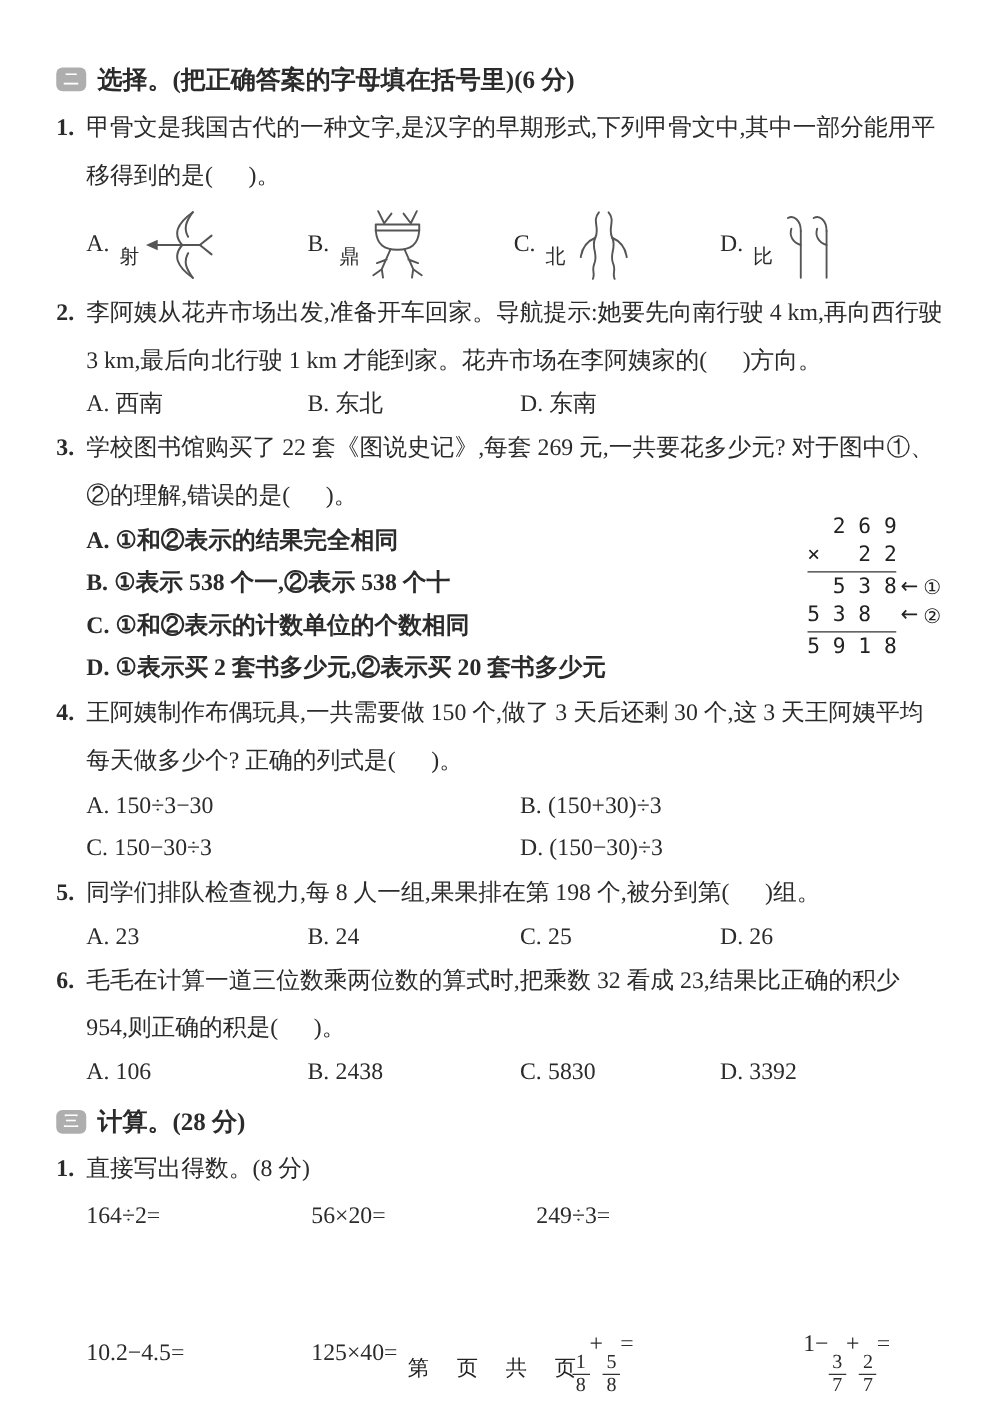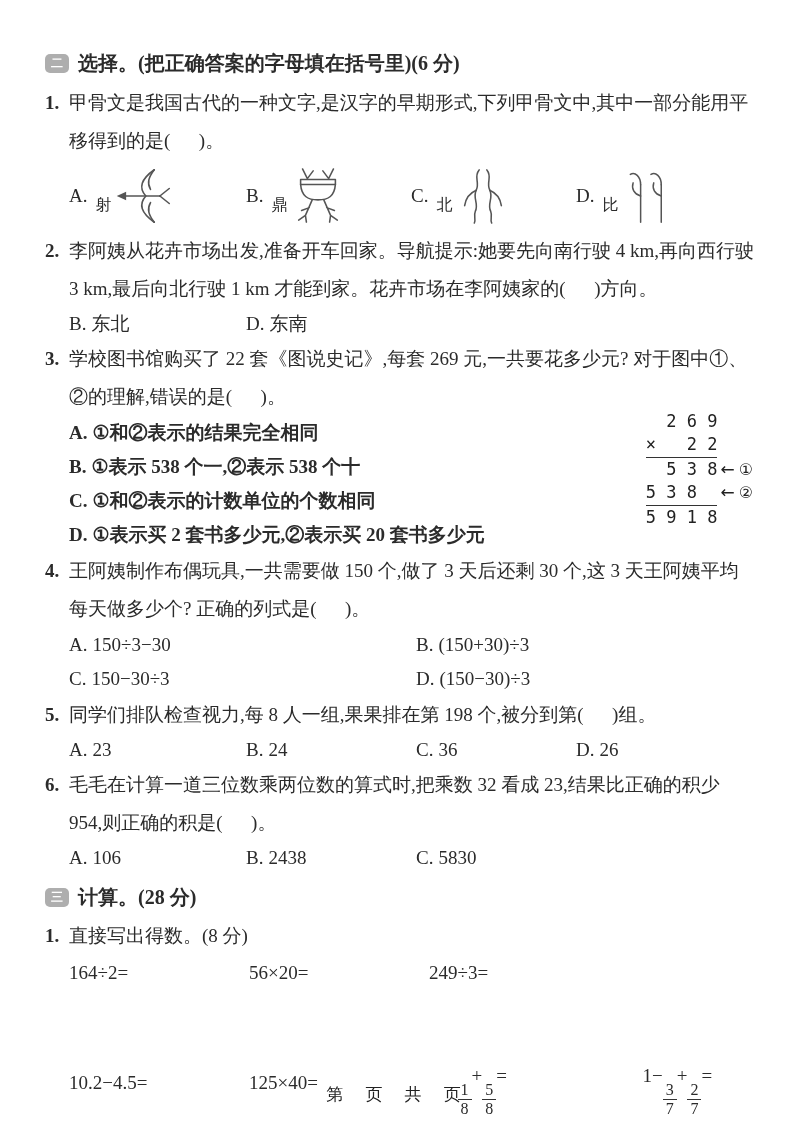--- a/index.html
+++ b/index.html
@@ -125,20 +125,21 @@
         </g>
       </svg>
     </div>
   </div>
 
   <div class="question">
     <span class="qnum">2.</span>
     <span class="stem">李阿姨从花卉市场出发,准备开车回家。导航提示:她要先向南行驶 4 km,再向西行驶 3 km,最后向北行驶 1 km 才能到家。花卉市场在李阿姨家的(      )方向。</span>
   </div>
   <div class="opts4">
+    <span class="opt"><span class="lab">A.</span><span>西南</span></span>
     <span class="opt"><span class="lab">B.</span><span>东北</span></span>
     <span class="opt"><span class="lab">D.</span><span>东南</span></span>
   </div>
 
   <div class="question">
     <span class="qnum">3.</span>
     <span class="stem">学校图书馆购买了 22 套《图说史记》,每套 269 元,一共要花多少元? 对于图中①、②的理解,错误的是(      )。</span>
   </div>
   <div class="optlist">
     <span class="opt"><span class="lab">A.</span><span>①和②表示的结果完全相同</span></span>
@@ -180,32 +181,33 @@
     <span class="opt"><span class="lab">D.</span><span>(150−30)÷3</span></span>
   </div>
 
   <div class="question">
     <span class="qnum">5.</span>
     <span class="stem">同学们排队检查视力,每 8 人一组,果果排在第 198 个,被分到第(      )组。</span>
   </div>
   <div class="opts4">
     <span class="opt"><span class="lab">A.</span><span>23</span></span>
     <span class="opt"><span class="lab">B.</span><span>24</span></span>
-    <span class="opt"><span class="lab">C.</span><span>36</span></span>
+    <span class="opt"><span class="lab">C.</span><span>25</span></span>
     <span class="opt"><span class="lab">D.</span><span>26</span></span>
   </div>
 
   <div class="question">
     <span class="qnum">6.</span>
     <span class="stem">毛毛在计算一道三位数乘两位数的算式时,把乘数 32 看成 23,结果比正确的积少 954,则正确的积是(      )。</span>
   </div>
   <div class="opts4">
     <span class="opt"><span class="lab">A.</span><span>106</span></span>
     <span class="opt"><span class="lab">B.</span><span>2438</span></span>
     <span class="opt"><span class="lab">C.</span><span>5830</span></span>
+    <span class="opt"><span class="lab">D.</span><span>3392</span></span>
   </div>
 
   <div class="sec-header" style="margin-top:6px;">
     <span class="badge">三</span>
     <span>计算。</span>
     <span>(28 分)</span>
   </div>
 
   <div class="subq">
     <span class="qnum">1.</span>

